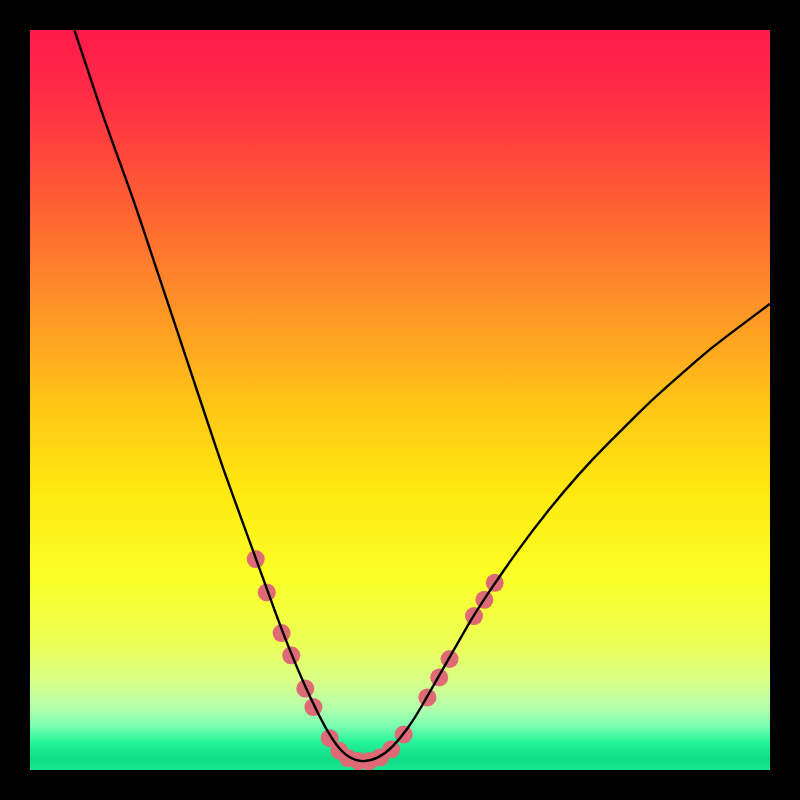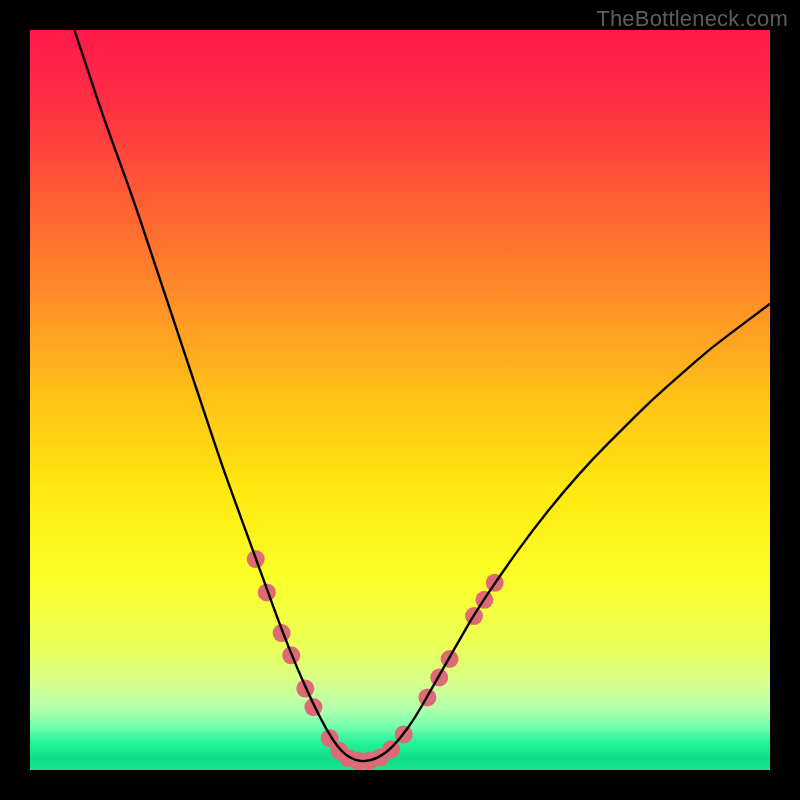--- a/index.html
+++ b/index.html
@@ -48,21 +48,20 @@
     top: 0;
     width: 100%;
     height: 100%;
     z-index: 5;
   }
 </style>
 </head>
 <body>
 
 <div class="frame">
-  <div class="watermark">TheBottleneck.com</div>
   <div class="plot-area">
     <svg class="gradient" viewBox="0 0 740 740" preserveAspectRatio="none">
       <defs>
         <linearGradient id="bg-grad" x1="0" y1="0" x2="0" y2="1">
             <stop offset="0%" stop-color="#ff1a4b"></stop>
             <stop offset="10%" stop-color="#ff2f44"></stop>
             <stop offset="22%" stop-color="#ff5a34"></stop>
             <stop offset="35%" stop-color="#ff8a2a"></stop>
             <stop offset="50%" stop-color="#ffc317"></stop>
             <stop offset="62%" stop-color="#ffe80f"></stop>

